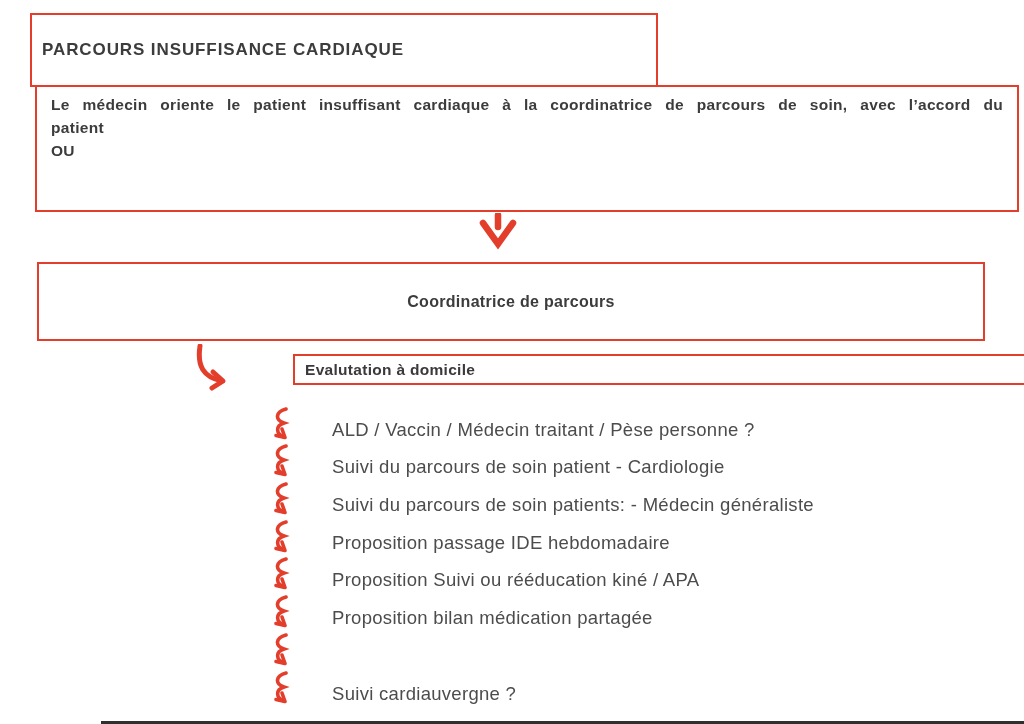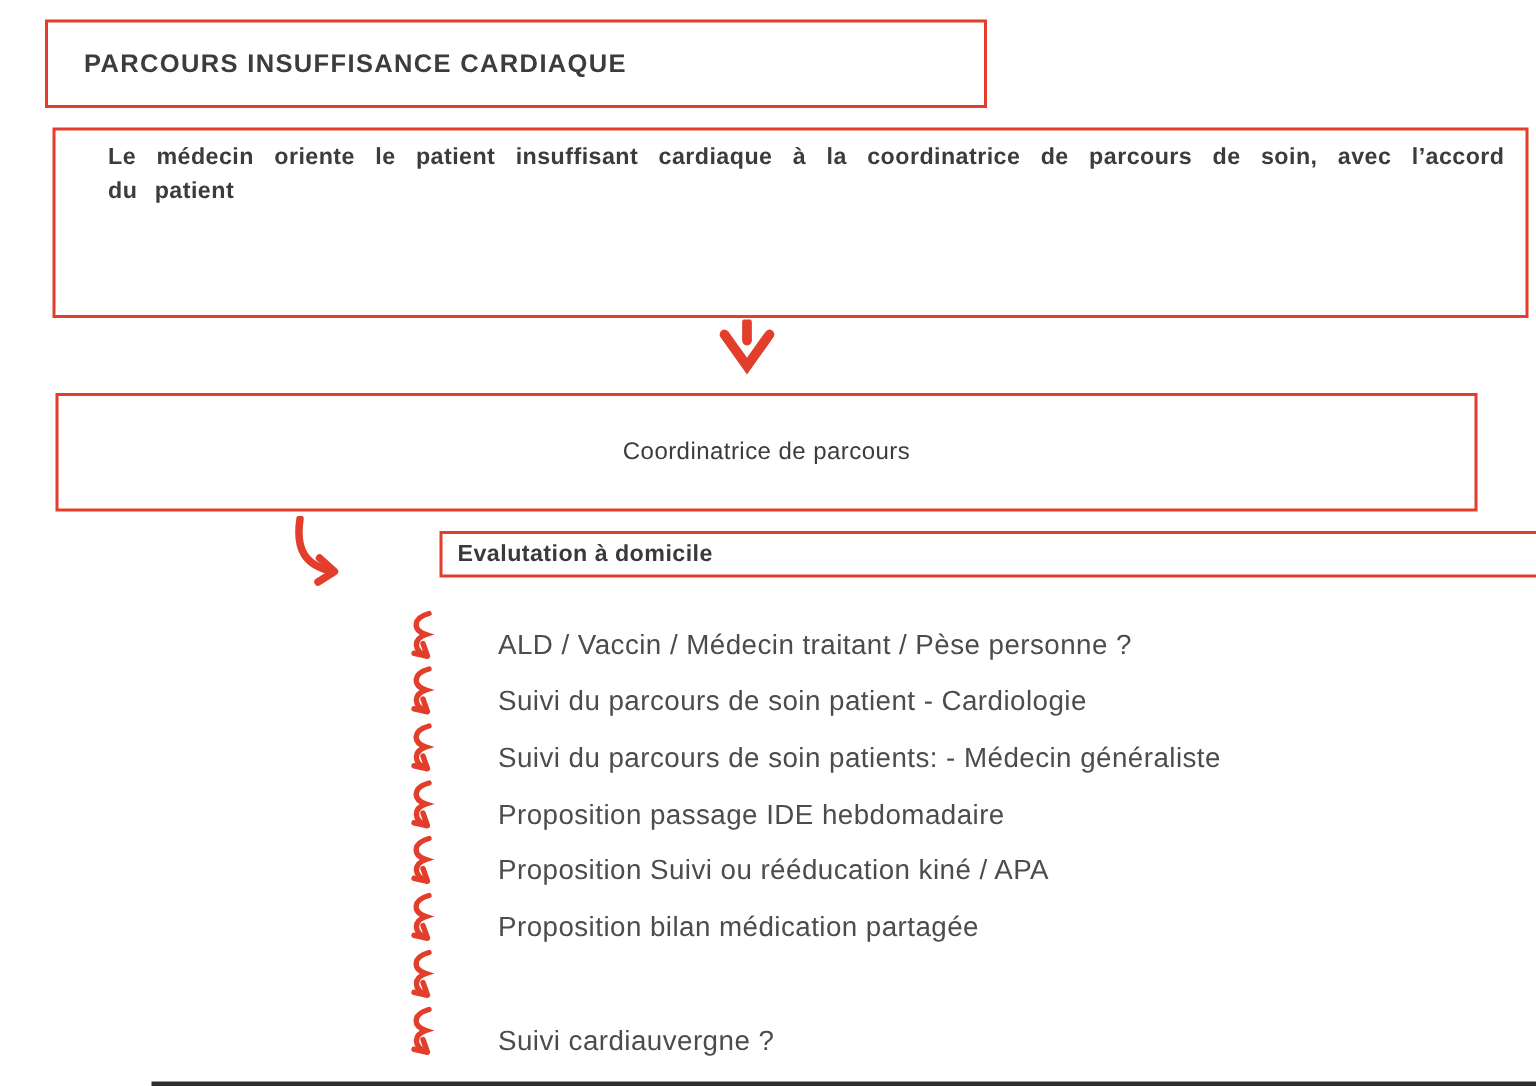--- a/index.html
+++ b/index.html
@@ -13,53 +13,53 @@
     color: #3f3e3e;
     overflow: hidden;
   }
   .rbox {
     position: absolute;
     border: 2.5px solid var(--accent, #e23e2b);
     background: #ffffff;
   }
   
   .title-box {
-    left: 30px; top: 13px; width: 628px; height: 59px;
-    display: flex; align-items: center; padding: 0 24px;
+    left: 30px; top: 13px; width: 628px; height: 74px;
+    display: flex; align-items: center; padding: 0 10px;
   }
   .title-box .t {
     font-weight: bold; font-size: 17px; letter-spacing: 0.9px;
     color: var(--heading-text, #3d3c3c);
   }
   
   .intro-box {
     left: 35px; top: 85px; width: 984px; height: 127px;
     padding: 6px 14px 0 14px;
     font-weight: bold; font-size: 15.5px; line-height: 23px;
     letter-spacing: 0.3px; word-spacing: 7px;
     color: var(--heading-text, #3d3c3c);
   }
   .intro-box p { margin: 0; }
-  .intro-box p.justify { text-align: justify; margin-left: 21px; }
+  .intro-box p.justify { text-align: justify; }
   
   .arrow-down { position: absolute; left: 479px; top: 213px; }
   .branch-arrow { position: absolute; left: 192px; top: 344px; }
   svg .stroke {
     stroke: var(--accent, #e23e2b);
     fill: none;
     stroke-linecap: round;
   }
   
   .coordinator-box {
     left: 37px; top: 262px; width: 948px; height: 79px;
     display: flex; flex-direction: column; justify-content: center;
     align-items: center; gap: 5px; text-align: center;
   }
   .coordinator-box .c-title {
-    font-weight: normal; font-size: 16px; letter-spacing: 0.3px;
+    font-weight: bold; font-size: 16px; letter-spacing: 0.3px;
     color: var(--heading-text, #3d3c3c);
   }
   .coordinator-box .c-desc {
     font-size: 16px; letter-spacing: 0.9px; color: #474646;
   }
   
   .eval-box {
     left: 265px; top: 354px; width: 815px; height: 31px;
     display: flex; align-items: center; padding: 0 10px; margin-left: 28px;
   }
@@ -85,20 +85,21 @@
 <body>
 
 <div class="page">
 
   <div class="rbox title-box">
     <span class="t">PARCOURS INSUFFISANCE CARDIAQUE</span>
   </div>
 
   <div class="rbox intro-box">
     <p class="justify">Le médecin oriente le patient insuffisant cardiaque à la coordinatrice de parcours de soin, avec l’accord du patient</p>
+    <p>OU</p>
   </div>
 
   <svg class="arrow-down" width="38" height="38" viewBox="0 0 38 38" aria-hidden="true">
     <path class="stroke" d="M19 2 V14" stroke-width="6.5"></path>
     <path class="stroke" d="M4 10 L19 31 L34 10" stroke-width="6.5" stroke-linejoin="miter"></path>
   </svg>
 
   <div class="rbox coordinator-box">
     <div class="c-title">Coordinatrice de parcours</div>
   </div>

